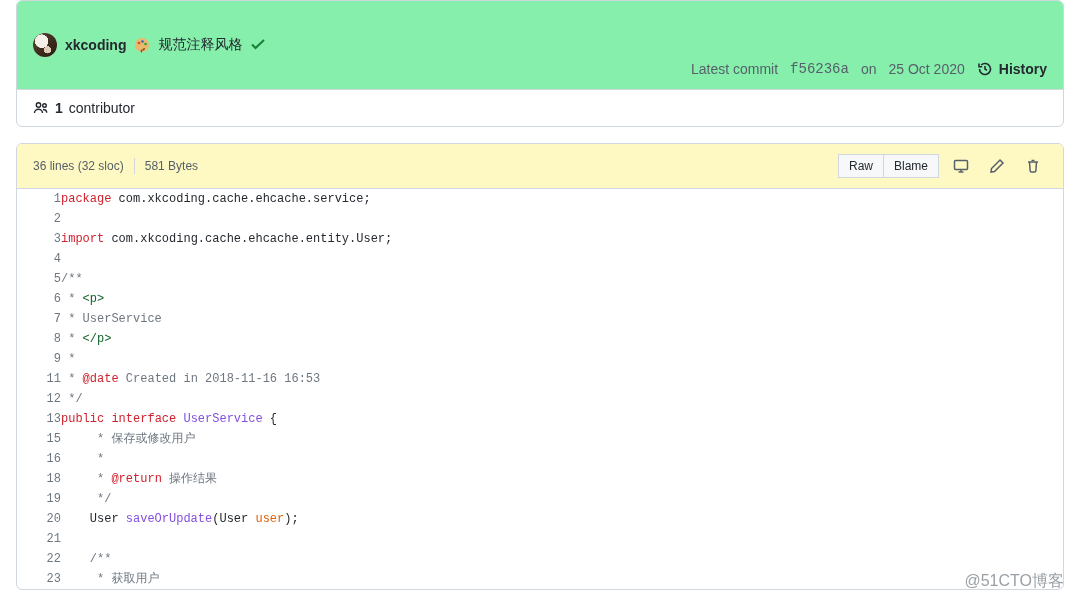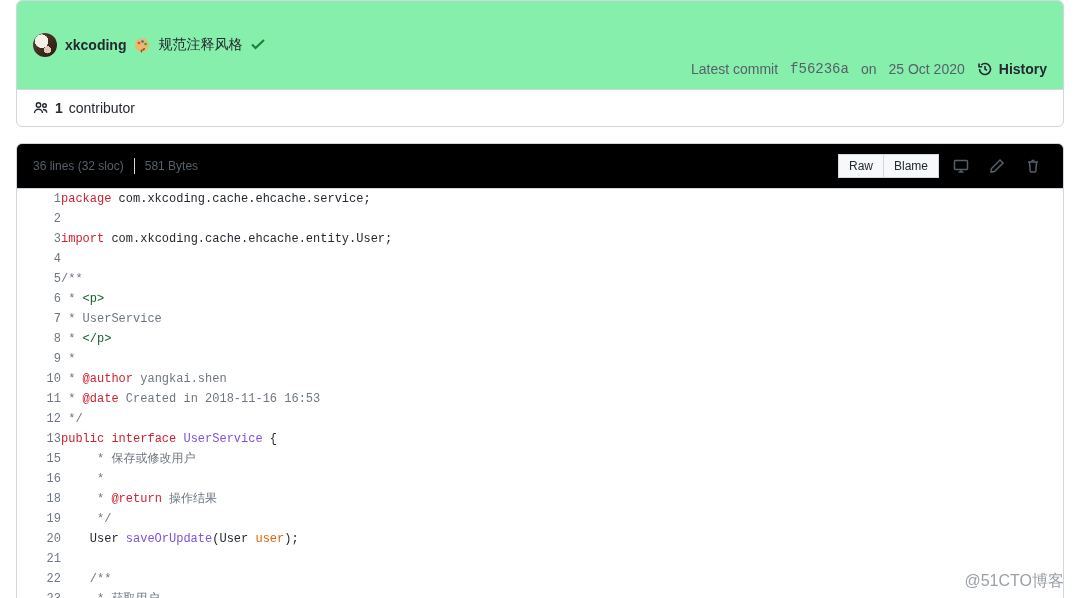--- a/index.html
+++ b/index.html
@@ -19,21 +19,21 @@
   .check{color:#1a7f37;font-weight:700;}
   .ch-right{display:flex;align-items:center;gap:12px;color:#57606a;margin-top:48px;}
   .sha{font-family:ui-monospace,SFMono-Regular,Consolas,"Liberation Mono",Menlo,monospace;}
   .history{display:flex;align-items:center;gap:6px;color:#24292f;font-weight:700;}
   .history svg{stroke:#24292f;}
   
   .contrib-row{padding:10px 16px;color:#24292f;display:flex;align-items:center;gap:6px;}
   .contrib-row .bold{font-weight:600;}
   
   .codebox{margin-top:16px;}
-  .codehead{display:flex;align-items:center;justify-content:space-between;padding:8px 16px;background:#000000;border-bottom:1px solid #d0d7de;font-size:12px;color:#57606a;}
+  .codehead{display:flex;align-items:center;justify-content:space-between;padding:8px 16px;background:#fef9c3;border-bottom:1px solid #d0d7de;font-size:12px;color:#57606a;}
   .codehead-left{display:flex;align-items:center;gap:10px;}
   .divider{width:1px;height:16px;background:#d0d7de;}
   .codehead-right{display:flex;align-items:center;gap:8px;}
   .gh-btn{border:1px solid #d0d7de;background:#f6f8fa;color:#24292f;font-size:12px;padding:4px 10px;border-radius:0;font-weight:500;}
   .btn-group{display:flex;}
   .btn-group .gh-btn:first-child{border-top-right-radius:0;border-bottom-right-radius:0;}
   .btn-group .gh-btn:last-child{border-top-left-radius:0;border-bottom-left-radius:0;border-left:0;}
   .icon-btn{width:28px;height:28px;display:flex;align-items:center;justify-content:center;color:#57606a;border-radius:6px;}
   
   .code-table{width:100%;border-collapse:collapse;font-family:ui-monospace,SFMono-Regular,Consolas,"Liberation Mono",Menlo,monospace;font-size:12px;}
@@ -170,24 +170,20 @@
           </tr>
           <tr>
             <td class="ln">8</td>
             <td class="cl"><span class="cmt"> * </span><span class="tag">&lt;/p&gt;</span></td>
           </tr>
           <tr>
             <td class="ln">9</td>
             <td class="cl"><span class="cmt"> *</span></td>
           </tr>
           <tr>
-            <td class="ln">10</td>
-            <td class="cl"><span class="cmt"> * </span><span class="doc">@author</span><span class="cmt"> yangkai.shen</span></td>
-          </tr>
-          <tr>
             <td class="ln">11</td>
             <td class="cl"><span class="cmt"> * </span><span class="doc">@date</span><span class="cmt"> Created in 2018-11-16 16:53</span></td>
           </tr>
           <tr>
             <td class="ln">12</td>
             <td class="cl"><span class="cmt"> */</span></td>
           </tr>
           <tr>
             <td class="ln">13</td>
             <td class="cl"><span class="kw">public </span><span class="kw">interface </span><span class="type">UserService</span><span class="pkg"> {</span></td>

